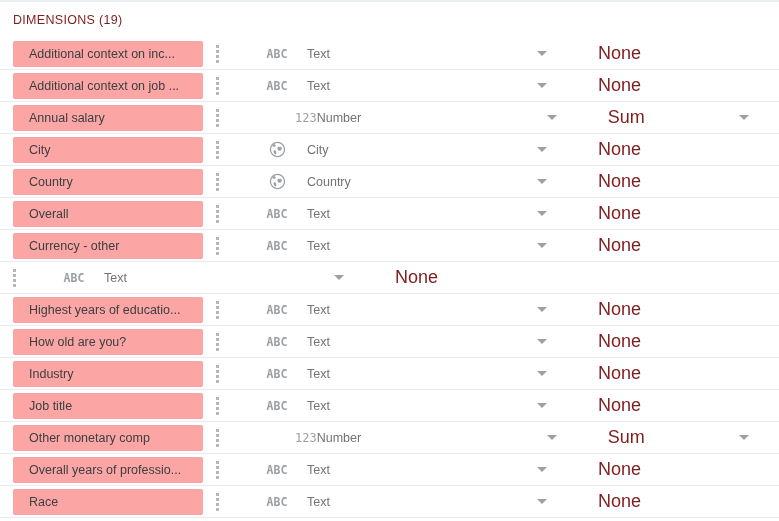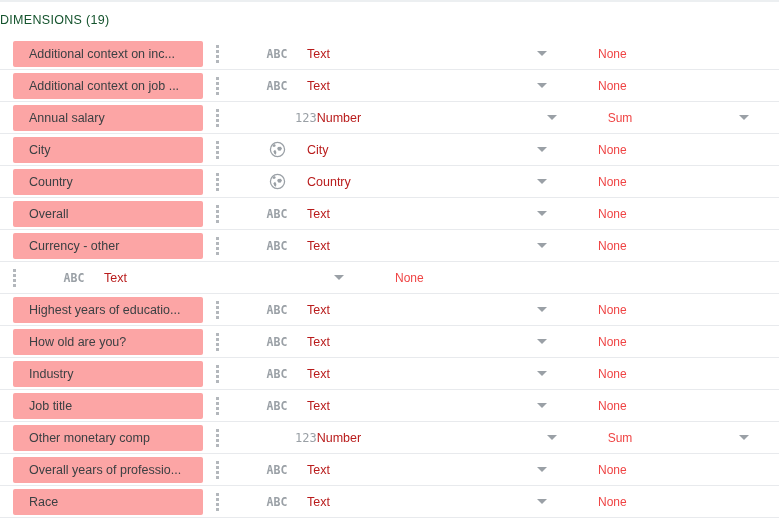--- a/index.html
+++ b/index.html
@@ -22,23 +22,24 @@
     height: 521px;
     position: relative;
     background: #ffffff;
     border-top: 2px solid #eceff1;
     box-sizing: border-box;
   }
 
   .section-header {
     height: 36px;
     line-height: 36px;
+    padding-left: 13px;
     font-size: 12.5px;
     letter-spacing: 0.3px;
-    color: #14532d;
+    color: #7f1d1d;
     font-family: "Liberation Sans", sans-serif;
     white-space: nowrap;
   }
 
   .field-list {
     width: 100%;
   }
 
   .field-row {
     position: relative;
@@ -125,38 +126,38 @@
     flex: 0 0 252px;
     display: flex;
     align-items: center;
     justify-content: space-between;
     height: 32px;
     padding-right: 12px;
     box-sizing: border-box;
   }
   .type-label {
     font-size: 12.5px;
-    color: #b91c1c;
+    color: #737373;
     white-space: nowrap;
   }
 
   
   .agg-cell {
     flex: 1 1 auto;
     display: flex;
     align-items: center;
     justify-content: space-between;
     height: 32px;
     padding-left: 39px;
     padding-right: 30px;
     box-sizing: border-box;
   }
   .agg-label {
-    font-size: 12px;
-    color: #ef4444;
+    font-size: 18px;
+    color: #7f1d1d;
     white-space: nowrap;
   }
 
   .caret {
     width: 0;
     height: 0;
     border-left: 5px solid transparent;
     border-right: 5px solid transparent;
     border-top: 5px solid #9aa0a6;
     flex: 0 0 auto;

